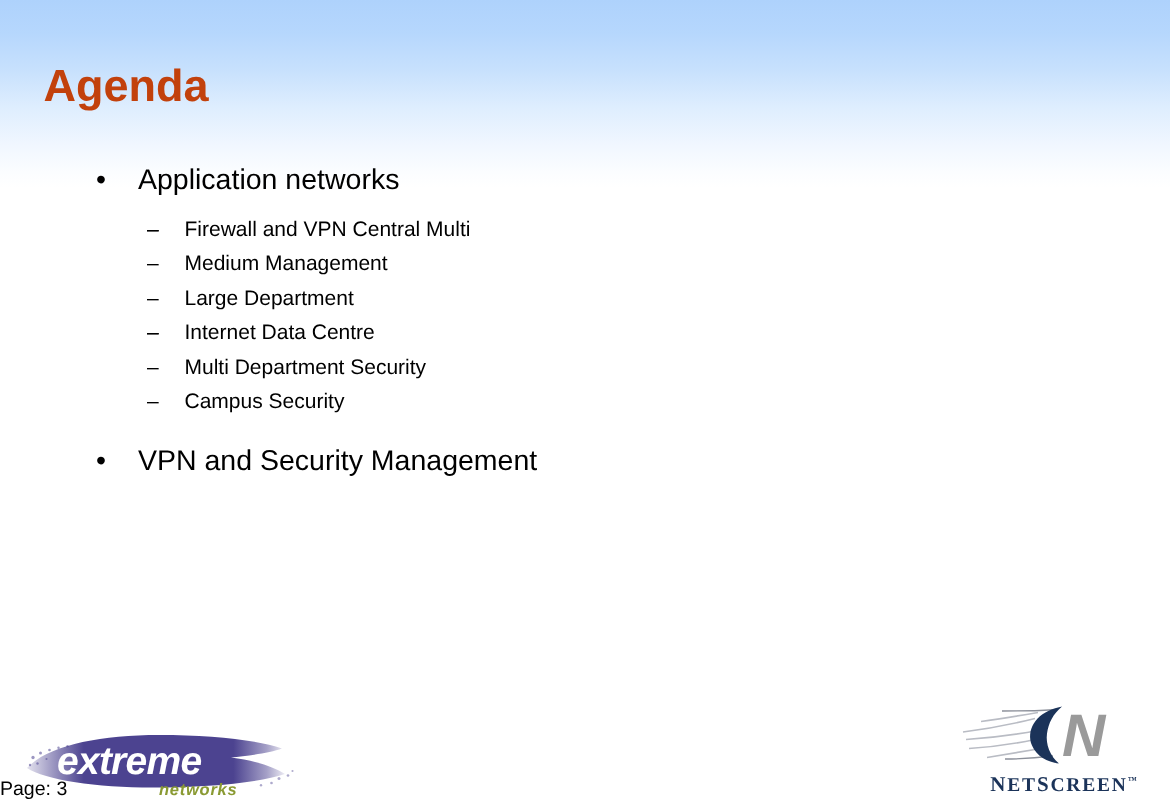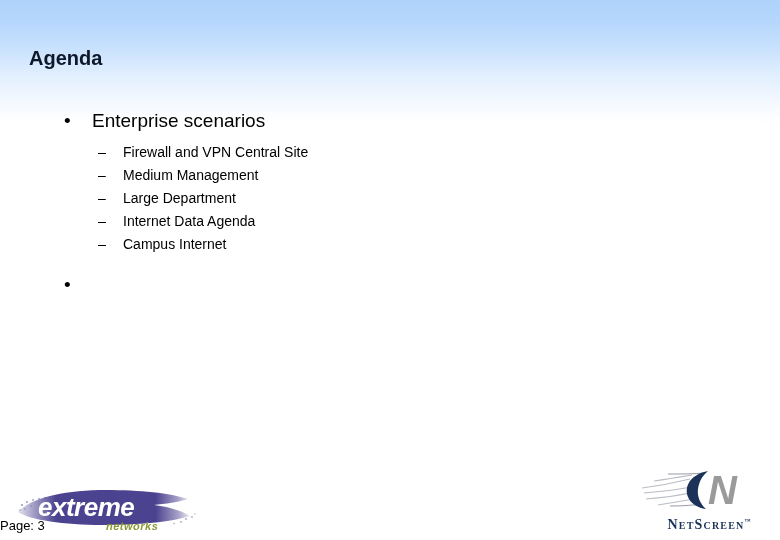--- a/index.html
+++ b/index.html
@@ -37,23 +37,23 @@
         #f1f7ff 78%,
         #fbfdff 92%,
         #ffffff 100%);
     pointer-events: none;
   }
 
   .slide-title {
     position: absolute;
     left: 29px;
     top: 40px;
-    font-size: 20px;
+    font-size: 30px;
     font-weight: bold;
-    color: #0f172a;
+    color: #c2410c;
     letter-spacing: 0px;
     line-height: 36px;
     white-space: nowrap;
   }
 
   
   .content {
     position: absolute;
     left: 0;
     top: 108px;
@@ -146,21 +146,21 @@
     text-align: center;
     font-family: "Liberation Serif", serif;
     font-weight: bold;
     color: #1b3359;
     font-size: 14px;
     line-height: 18px;
     letter-spacing: 1.2px;
     white-space: nowrap;
   }
   .ns-wordmark .sm {
-    font-size: 10px;
+    font-size: 13px;
     letter-spacing: 1.2px;
   }
   .ns-tm {
     font-size: 6px;
     vertical-align: super;
     letter-spacing: 0;
   }
 </style>
 </head>
 <body>
@@ -168,59 +168,61 @@
 <div class="slide">
 
   <div class="bg-gradient"></div>
 
   <div class="slide-title">Agenda</div>
 
   <div class="content">
 
     <div class="lvl1">
       <span class="marker">•</span>
-      <span>Enterprise scenarios</span>
+      <span>Application networks</span>
     </div>
 
     <div class="sublist">
       <div class="lvl2">
         <span class="marker">–</span>
       </div>
       <div class="lvl2">
         <span class="marker">–</span>
-        <span>Firewall and VPN Central Site</span>
+        <span>Firewall and VPN Central Multi</span>
       </div>
       <div class="lvl2">
         <span class="marker">–</span>
         <span>Medium Management</span>
       </div>
       <div class="lvl2">
         <span class="marker">–</span>
         <span>Large Department</span>
       </div>
       <div class="lvl2">
         <span class="marker">–</span>
       </div>
       <div class="lvl2">
         <span class="marker">–</span>
-        <span>Internet Data Agenda</span>
-      </div>
-      <div class="lvl2">
-        <span class="marker">–</span>
-      </div>
-      <div class="lvl2">
-        <span class="marker">–</span>
-        <span>Campus Internet</span>
+        <span>Internet Data Centre</span>
+      </div>
+      <div class="lvl2">
+        <span class="marker">–</span>
+        <span>Multi Department Security</span>
+      </div>
+      <div class="lvl2">
+        <span class="marker">–</span>
+        <span>Campus Security</span>
       </div>
     </div>
 
     <div class="spacer-2"></div>
 
     <div class="lvl1">
       <span class="marker">•</span>
+      <span>VPN and Security Management</span>
     </div>
 
   </div>
 
   <div class="page-number">Page: 3</div>
 
   <div class="extreme-logo">
     <svg viewBox="0 0 185 46" width="185" height="46">
       <defs>
         <linearGradient id="brushFade" x1="0" y1="0" x2="1" y2="0">

